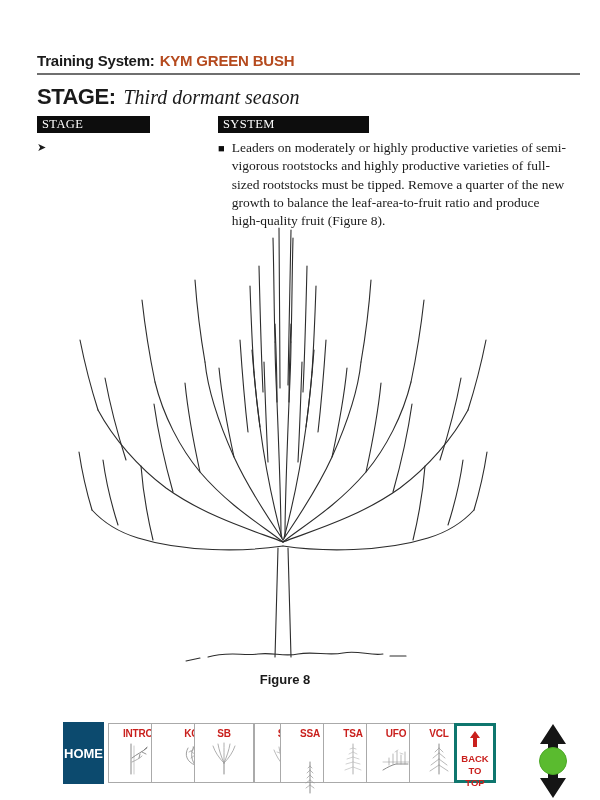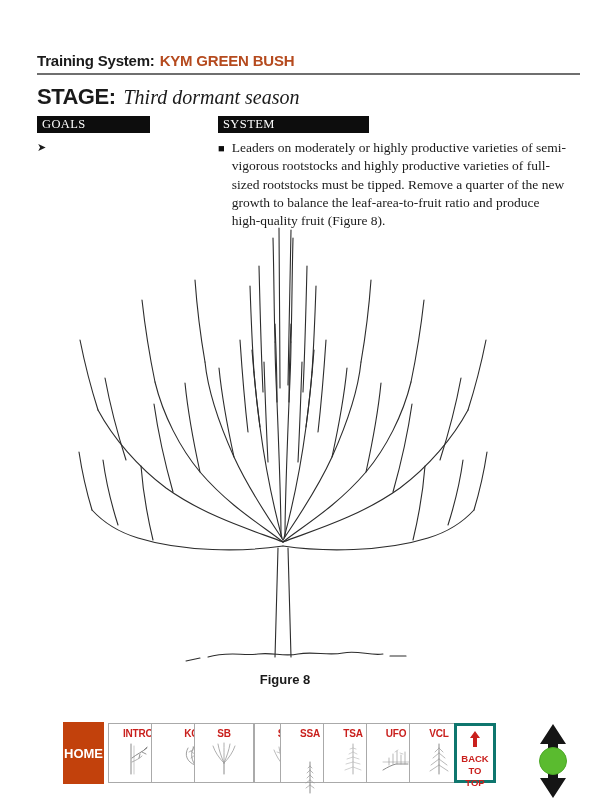--- a/index.html
+++ b/index.html
@@ -34,21 +34,21 @@
   .sysdev-item{left:218px;top:139px;width:352px;display:flex;gap:7px;}
   .sysdev-item .bullet{font-size:11px;line-height:18px;color:#0d0d0d;}
   .sysdev-item .txt{font-family:"Liberation Serif",serif;font-size:13.5px;line-height:1.36;}
 
   
   .tree-figure{left:58px;top:220px;}
   .tree-figure svg path{fill:none;stroke:#2c2c2c;stroke-width:1.1;stroke-linecap:round;}
   .figure-caption{left:165px;top:672px;width:240px;text-align:center;font-size:13px;font-weight:bold;}
 
   
-  .nav-home{left:63px;top:722px;width:41px;height:62px;background:#c2410c;color:#fff;
+  .nav-home{left:63px;top:722px;width:41px;height:62px;background:#0c4a6e;color:#fff;
             display:flex;align-items:center;justify-content:center;font-size:13px;font-weight:bold;cursor:pointer;}
   .nav-btn{top:723px;width:60px;height:60px;background:#fff;border:1px solid #aaaaaa;box-sizing:border-box;
            display:flex;flex-direction:column;align-items:center;cursor:pointer;}
   .nav-btn .lbl{color:#c9201d;font-size:10px;font-weight:bold;margin-top:4px;letter-spacing:-0.2px;}
   .nav-btn .ic{margin-top:1px;}
   .nav-btn .ic svg path, .nav-btn .ic svg line{fill:none;stroke-linecap:round;}
   .backtop{left:454px;top:723px;width:42px;height:60px;background:#fff;border:3px solid #0f766e;box-sizing:border-box;
            display:flex;flex-direction:column;align-items:center;cursor:pointer;}
   .backtop .arrow{margin-top:5px;}
   .backtop .lbl{color:#c9201d;font-size:9.5px;font-weight:bold;text-align:center;line-height:1.25;width:32px;margin-top:2px;}
@@ -60,21 +60,21 @@
 
 <div class="abs training-line">
   <span>Training System:</span><span class="sysname">KYM GREEN BUSH</span>
 </div>
 <div class="abs header-rule"></div>
 
 <div class="abs stage-line">
   <span class="stage-label">STAGE:</span><span class="stage-value">Third dormant season</span>
 </div>
 
-<div class="abs bar goals-bar">GOALS</div>
+<div class="abs bar goals-bar">STAGE</div>
 <div class="abs bar sysdev-bar">SYSTEM DEVELOPMENT</div>
 
 <div class="abs goals-item">
   <span class="bullet">➤</span>
 </div>
 
 <div class="abs sysdev-item">
   <span class="bullet">■</span>
   <span class="txt">Leaders on moderately or highly productive varieties of semi-vigorous rootstocks and highly productive varieties of full-sized rootstocks must be tipped. Remove a quarter of the new growth to balance the leaf-area-to-fruit ratio and produce high-quality fruit (Figure 8).</span>
 </div>

